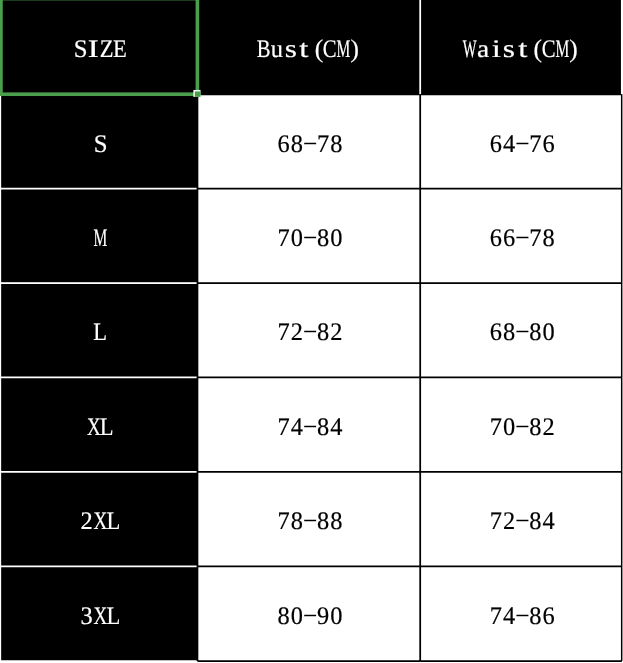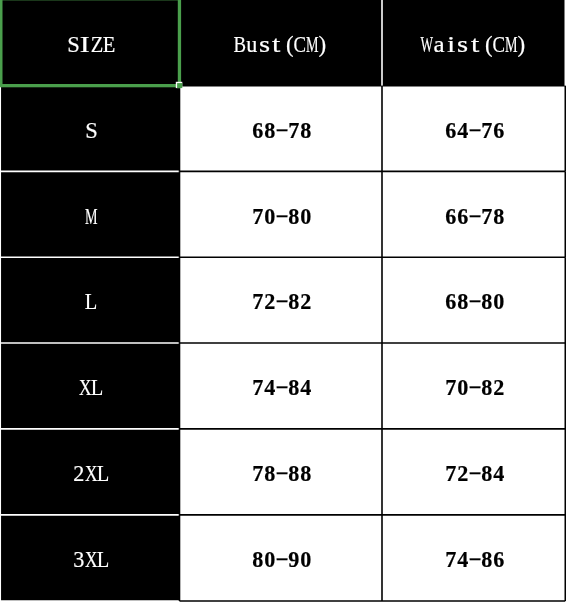--- a/index.html
+++ b/index.html
@@ -7,21 +7,21 @@
   body{width:566px;height:603px;background:#ffffff;overflow:hidden;
        font-family:"Liberation Serif",serif;}
 
   #chart{position:absolute;left:0;top:0;width:566px;height:603px;background:#ffffff;}
 
   
   #size-table{position:absolute;left:0;top:0;width:566px;height:603px;}
   .cell{position:absolute;display:flex;align-items:center;justify-content:center;
         font-size:23px;line-height:1;white-space:pre;box-sizing:border-box;}
   .cell.dark {background:#000000;color:#ffffff;}
-  .cell.light{background:#ffffff;color:#000000;font-weight:bold;}
+  .cell.light{background:#ffffff;color:#000000;}
 
   
   .mono{display:block;white-space:nowrap;position:relative;top:1.8px;left:1.3px;}
   .ch{display:inline-block;overflow:visible;vertical-align:baseline;}
   .gl{display:inline-block;transform-origin:50% 50%;white-space:pre;
       -webkit-text-stroke:0.18px currentColor;}
 
   
   #grid-layer,#selection-layer{position:absolute;left:0;top:0;
         width:566px;height:603px;pointer-events:none;}

